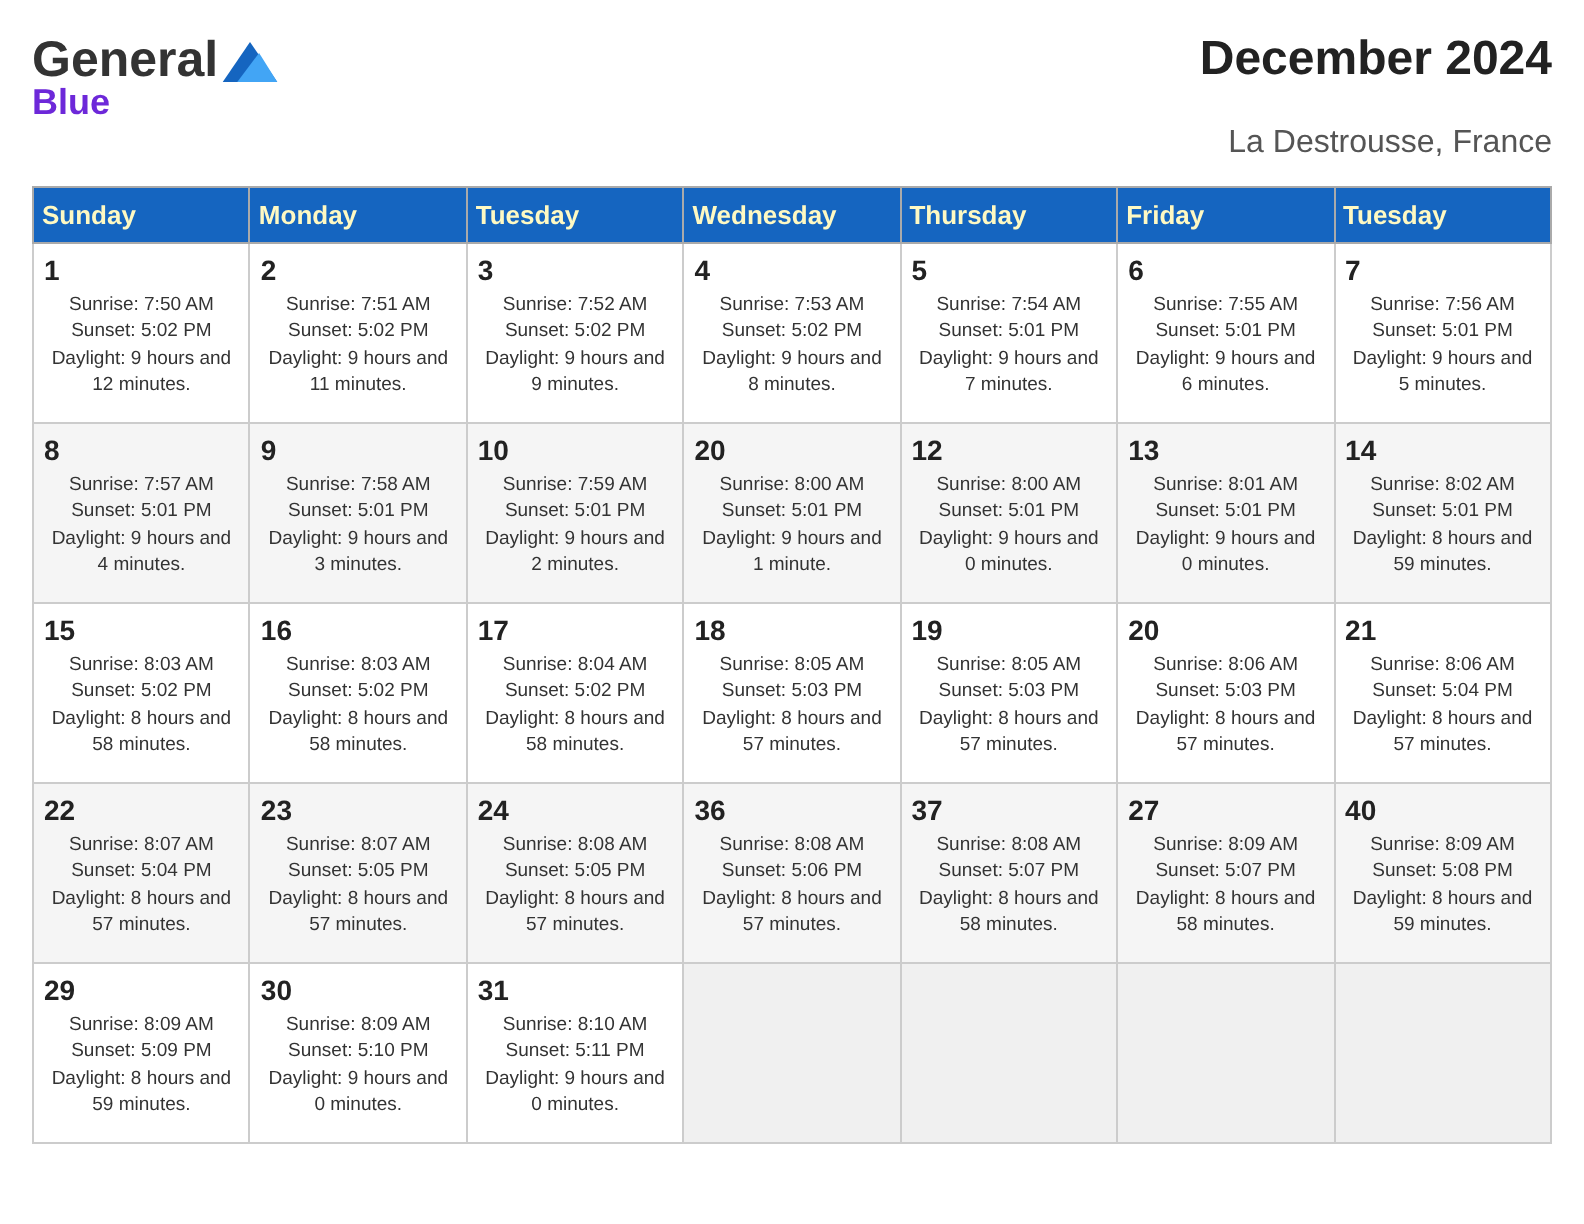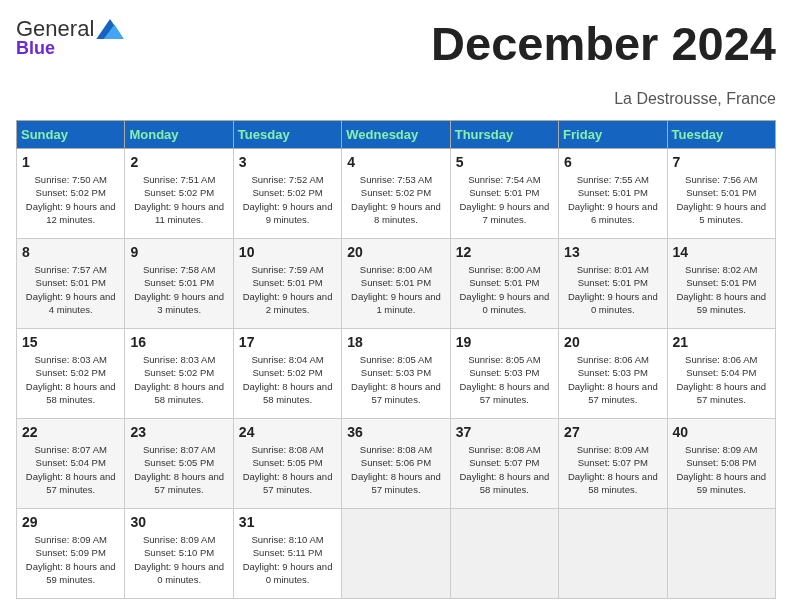--- a/index.html
+++ b/index.html
@@ -17,51 +17,51 @@
       margin-bottom: 12px;
     }
     .logo {
       display: flex;
       flex-direction: column;
       align-items: flex-start;
     }
     .logo-text {
       display: flex;
       align-items: center;
-      font-size: 22px;
-      font-weight: normal;
+      font-size: 25px;
+      font-weight: bold;
       color: #1a1a2e;
     }
     .logo-general { color: #333; }
     .logo-icon {
       width: 28px;
       height: 20px;
       margin-left: 2px;
     }
     .title-area {
       text-align: right;
     }
     .month-title {
-      font-size: 47px;
+      font-size: 24px;
       font-weight: bold;
       color: #222;
     }
     .location-title {
       font-size: 16px;
       color: #555;
       margin-top: 19px;
     }
     .calendar {
       width: 100%;
       border-collapse: collapse;
       table-layout: fixed;
     }
     .calendar th {
       background: #1565c0;
-      color: #86efac;
+      color: #fef9c3;
       padding: 6px 4px;
       font-size: 13px;
       font-weight: bold;
       text-align: left;
       border: 1px solid #aaa;
     }
     .calendar td {
       vertical-align: top;
       padding: 5px 5px;
       font-size: 10px;

